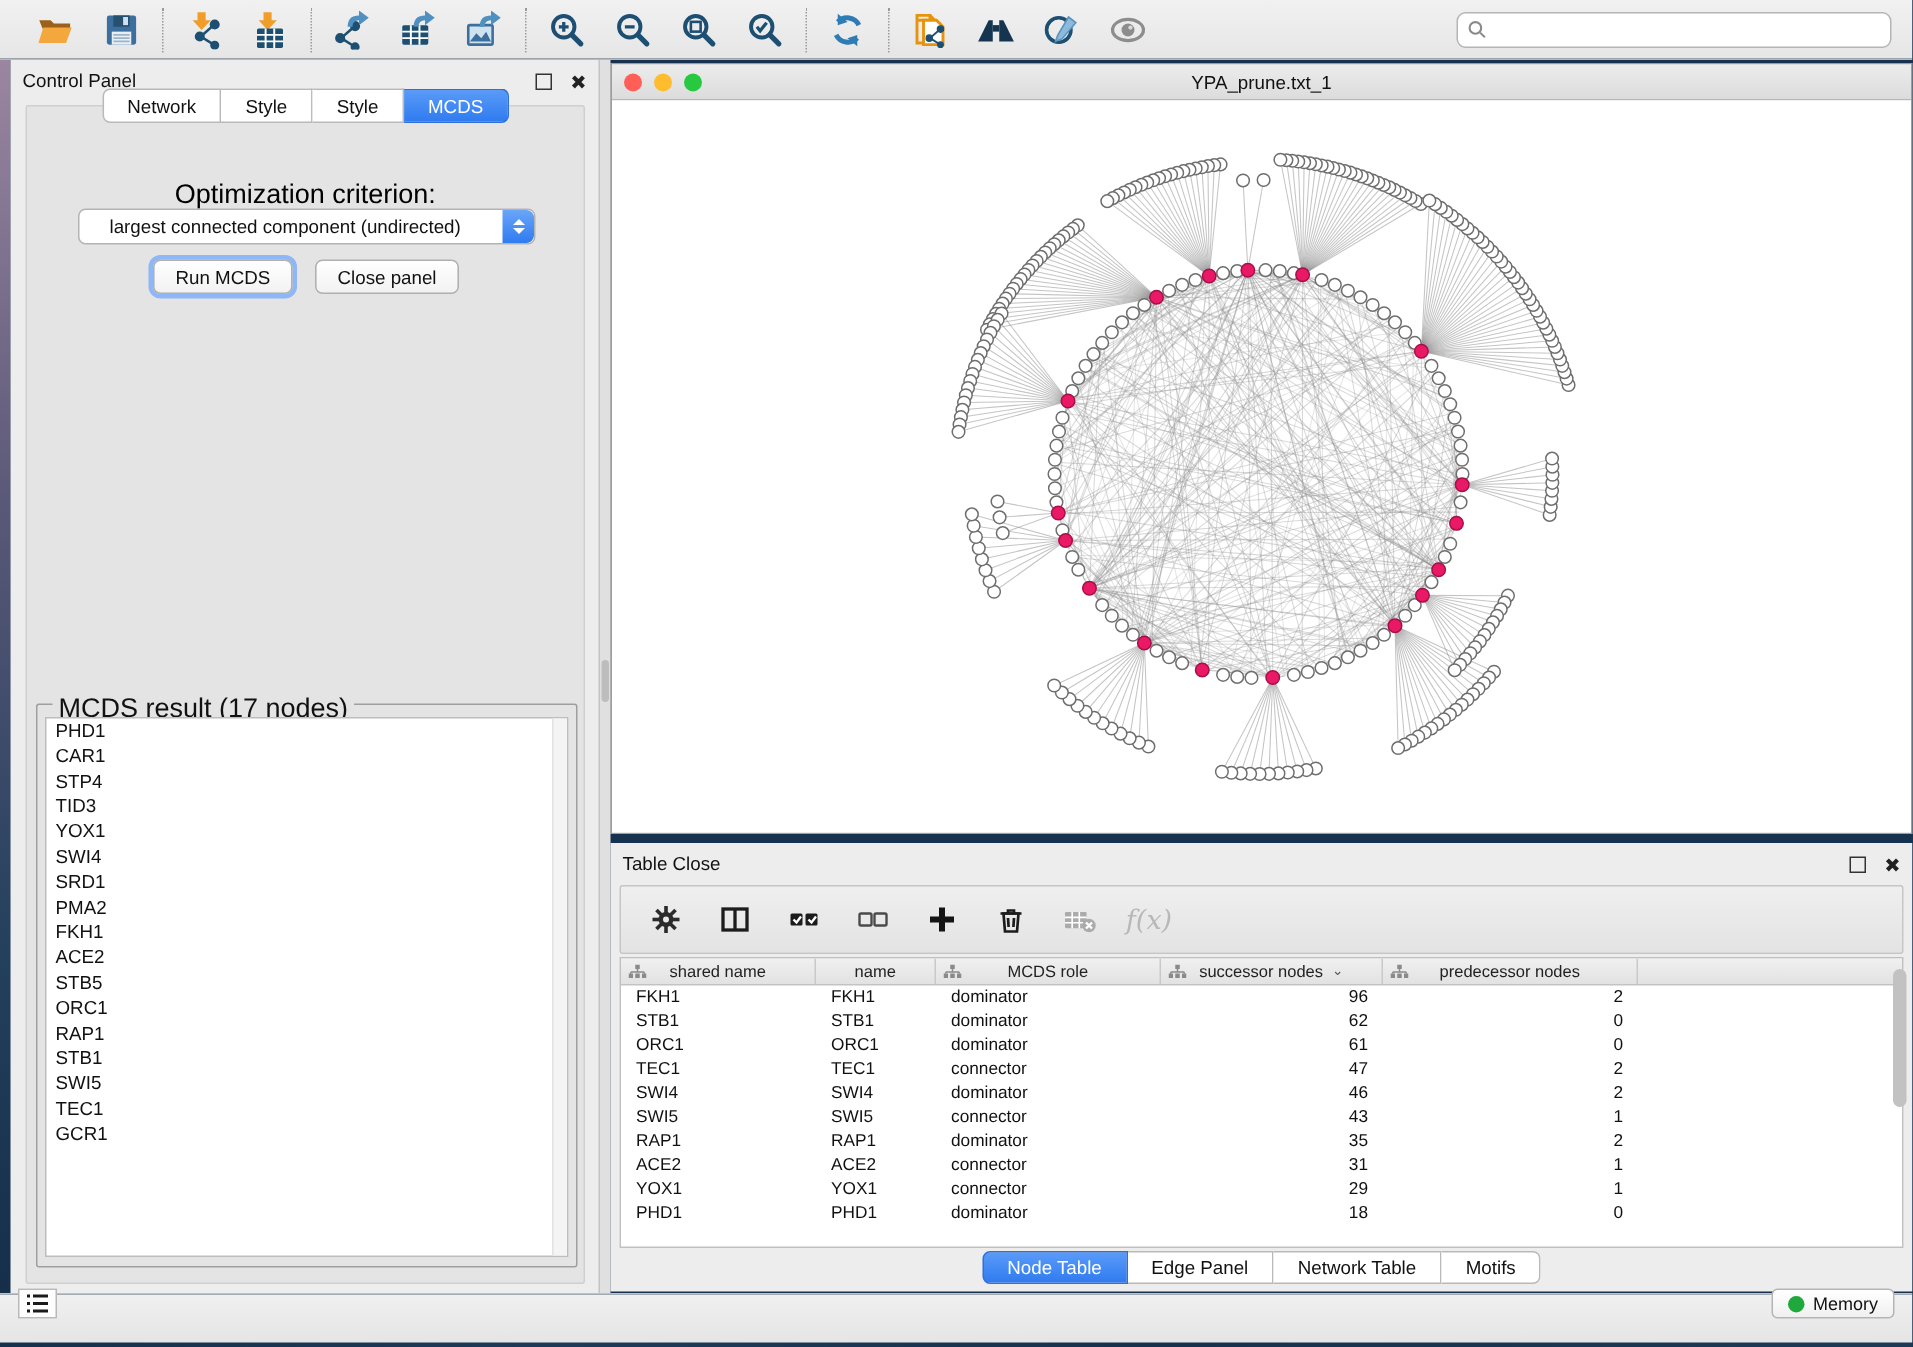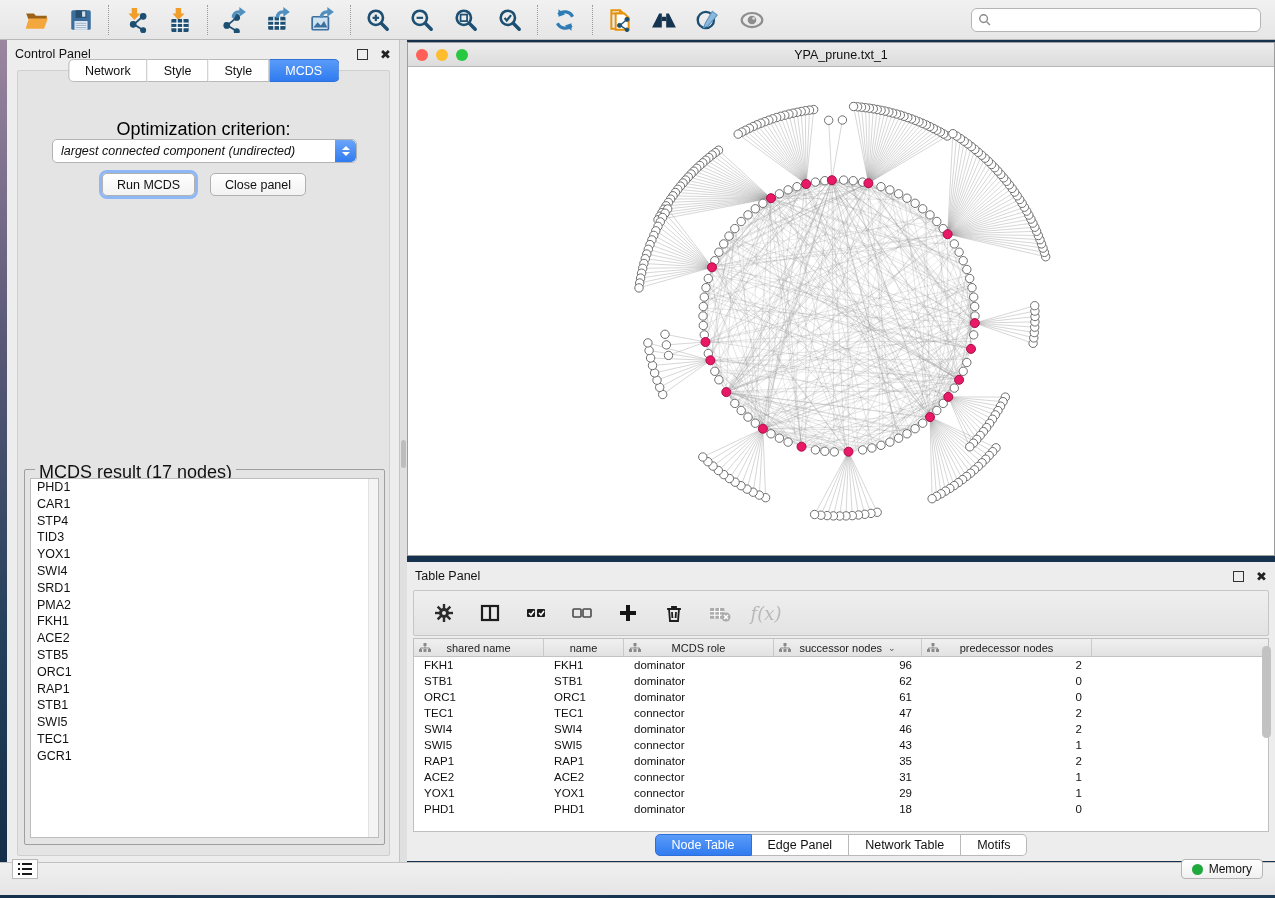--- a/index.html
+++ b/index.html
@@ -40,21 +40,21 @@
     display:flex; height:23px; z-index:3; }
   .seg { padding:0 16px; font-size:12.5px; display:flex; align-items:center;
     background:#fff; border:1px solid #b9b9b9; border-left:none; color:#111; }
   .seg:first-child { border-left:1px solid #b9b9b9; border-radius:5px 0 0 5px; }
   .seg:last-child { border-radius:0 5px 5px 0; }
   .seg.active { background:linear-gradient(#5a9bf8,#2f7bf0); color:#fff; border-color:#2f6fd8; }
   #opt-label { top:48px; width:100%; text-align:center; font-size:18px; color:#000000; }
   #opt-select { left:34px; top:68px; width:305px; height:24px; background:#fff;
     border:1px solid #b3b3b3; border-radius:5px; display:flex; align-items:center;
     font-size:12.5px; color:#111; overflow:hidden; }
-  #opt-select .val { flex:1; padding:0 8px; white-space:nowrap;font-style:italic; }
+  #opt-select .val { flex:1; padding:0 20px; white-space:nowrap; }
   #opt-select .step { width:21px; height:100%; background:linear-gradient(#6ba5f9,#2f7bf0);
     border-radius:0 5px 5px 0; display:flex; flex-direction:column; align-items:center; justify-content:center; gap:2px; }
   .chev { width:0; height:0; border-left:4px solid transparent; border-right:4px solid transparent; }
   .chev.up { border-bottom:4px solid #fff; } .chev.dn { border-top:4px solid #fff; }
   .mac-btn { height:23px; background:linear-gradient(#ffffff,#f2f2f2); border:1px solid #b0b0b0;
     border-radius:5px; font-size:12.5px; color:#111; display:flex; align-items:center;
     justify-content:center; padding:0 14px; }
   #run-btn { left:84px; top:102px; box-shadow:0 0 0 3px rgba(94,158,255,.65); }
   #close-panel-btn { left:192px; top:102px; }
   #result-group { left:6px; top:398px; width:361px; height:376px; border:1px solid #9f9f9f;
@@ -1224,21 +1224,21 @@
       <circle cx="354.9" cy="361.7" r="4.5" fill="#ea1966" stroke="#a80f4a" stroke-width="1"></circle>
       <circle cx="318.3" cy="325.1" r="4.5" fill="#ea1966" stroke="#a80f4a" stroke-width="1"></circle>
       <circle cx="302.4" cy="293.3" r="4.5" fill="#ea1966" stroke="#a80f4a" stroke-width="1"></circle>
       <circle cx="297.5" cy="275.0" r="4.5" fill="#ea1966" stroke="#a80f4a" stroke-width="1"></circle>
       <circle cx="304.0" cy="200.3" r="4.5" fill="#ea1966" stroke="#a80f4a" stroke-width="1"></circle>
     </svg>
 </div>
 
 <div id="table-panel" class="abs">
   <div class="panel-head">
-    <span>Table Panel</span>
+    <span>Table Close</span>
     <span class="sp"></span>
     <span class="float-btn"></span>
     <span class="close-btn">✖</span>
   </div>
   <div id="tp-toolbar" class="abs">
       <div class="tpbtn">
         <svg viewBox="0 0 22 22">
           <g fill="#2b2b2b">
             <circle cx="11" cy="11" r="5"></circle>
    <g>

